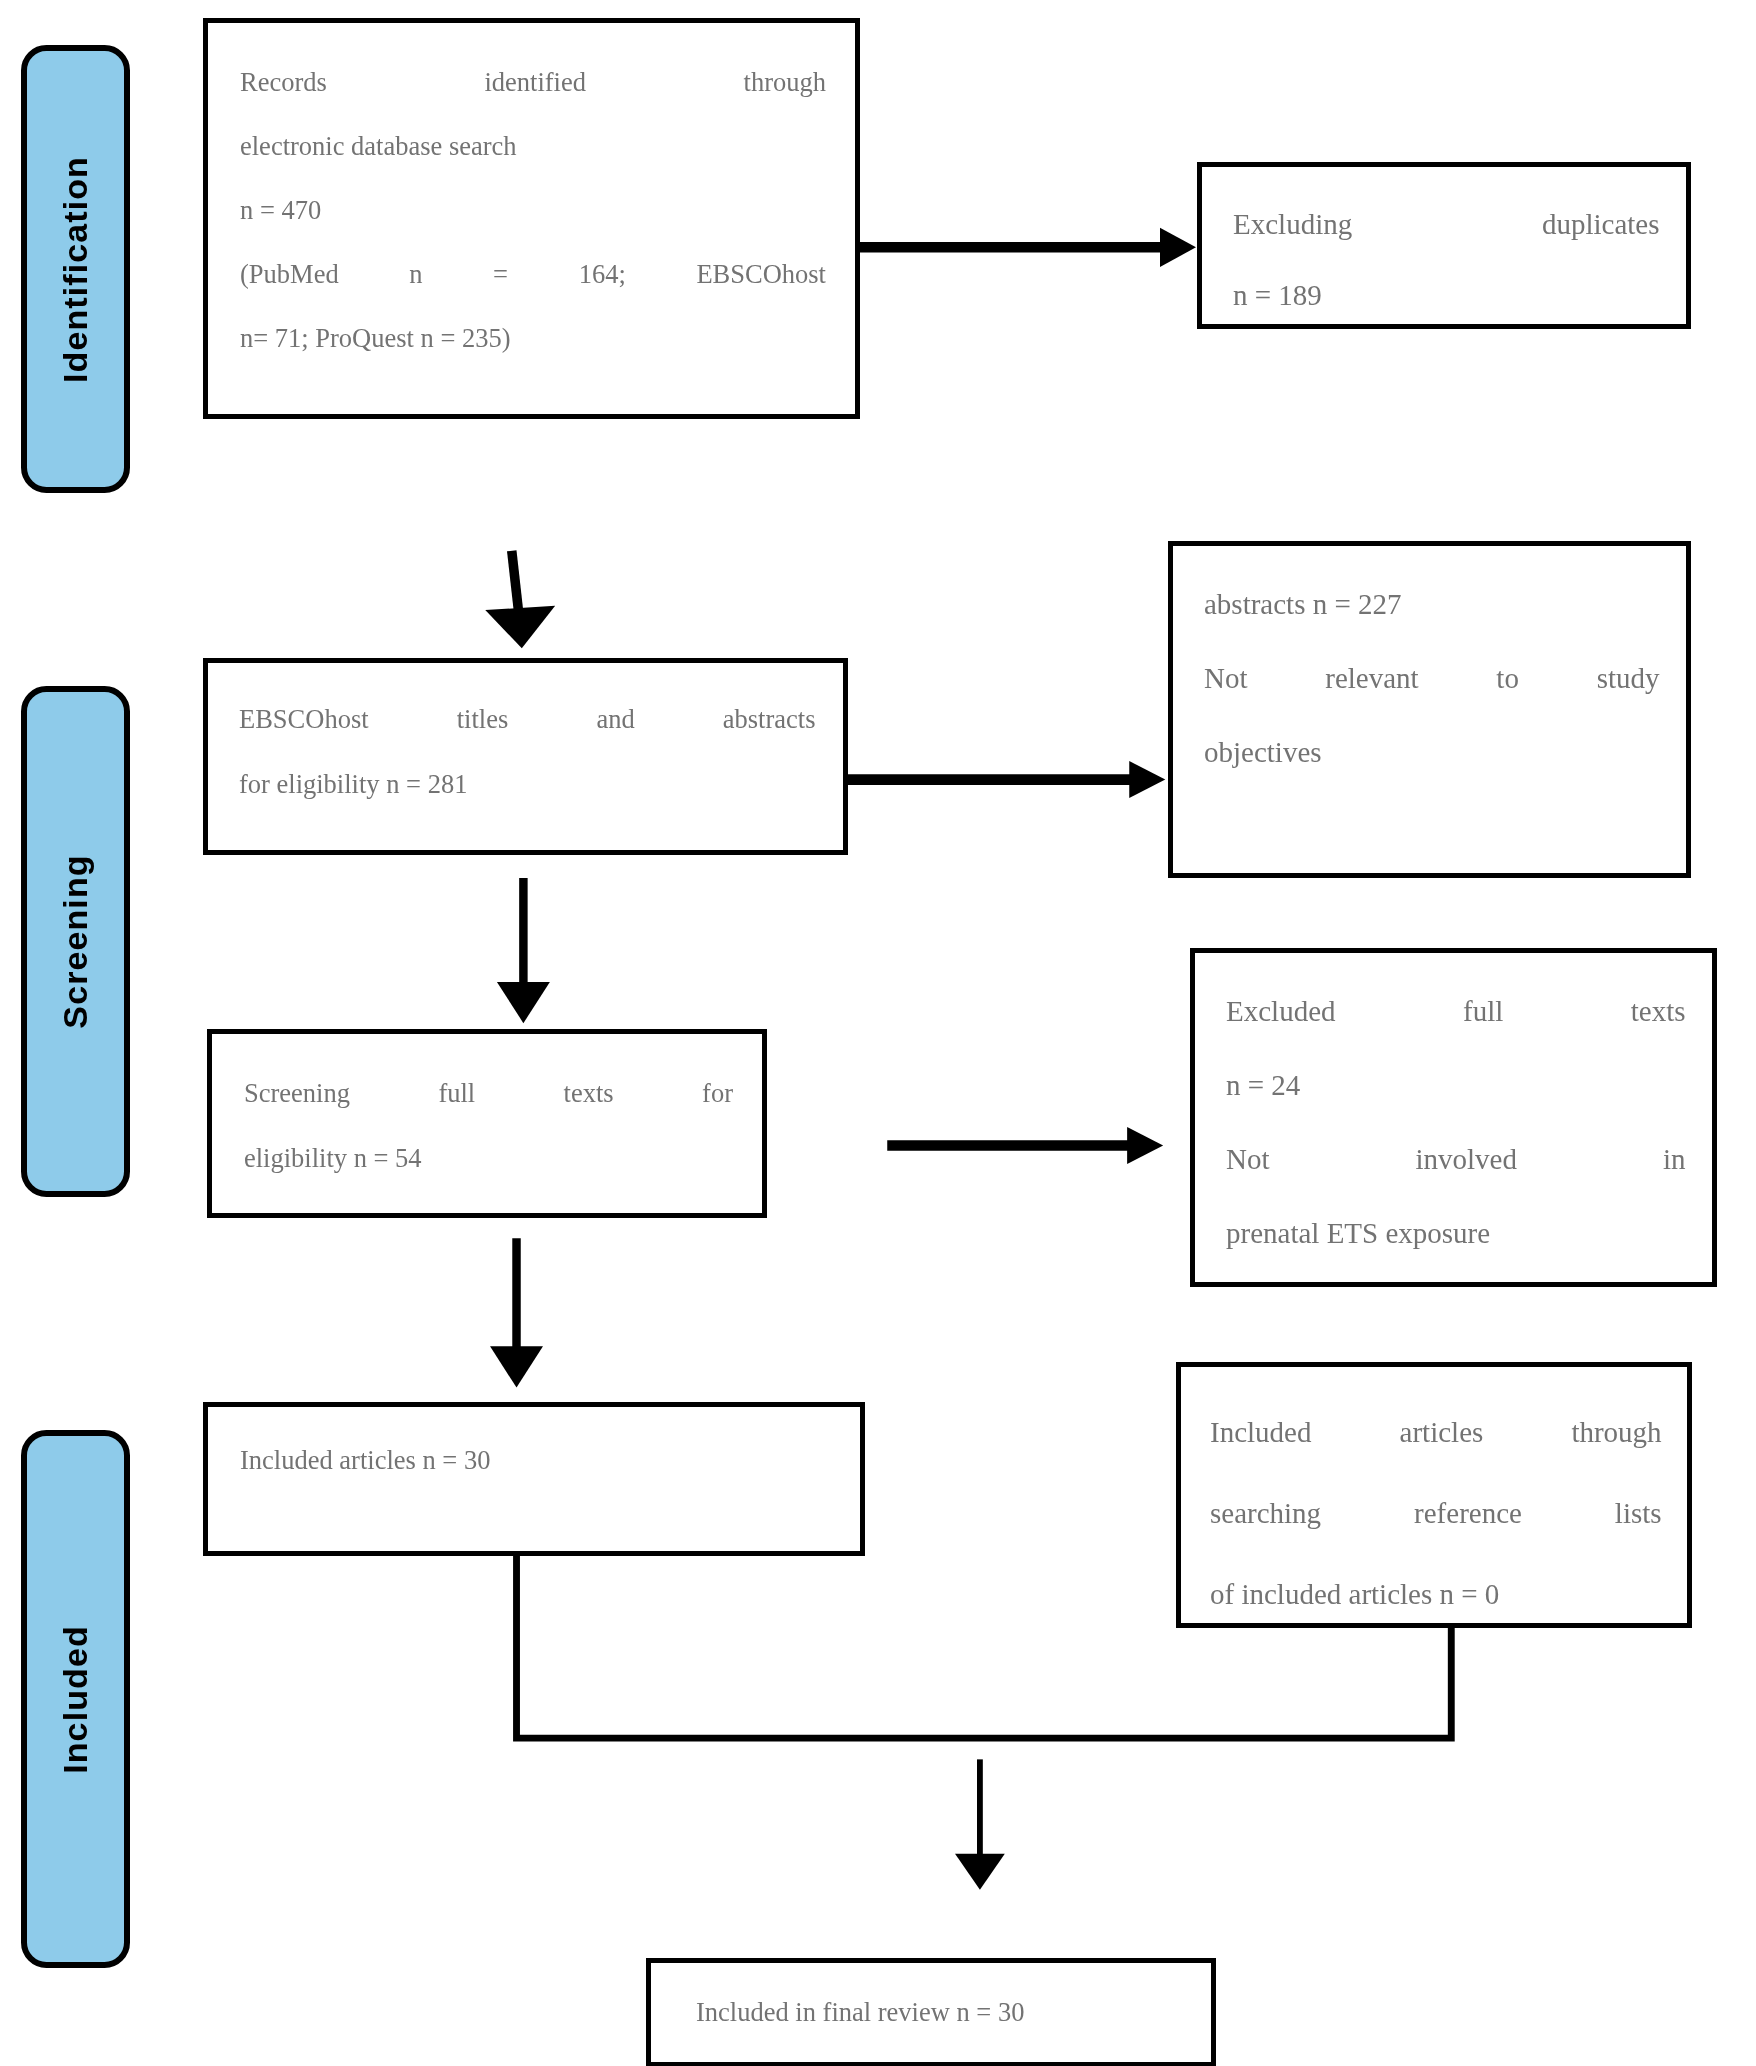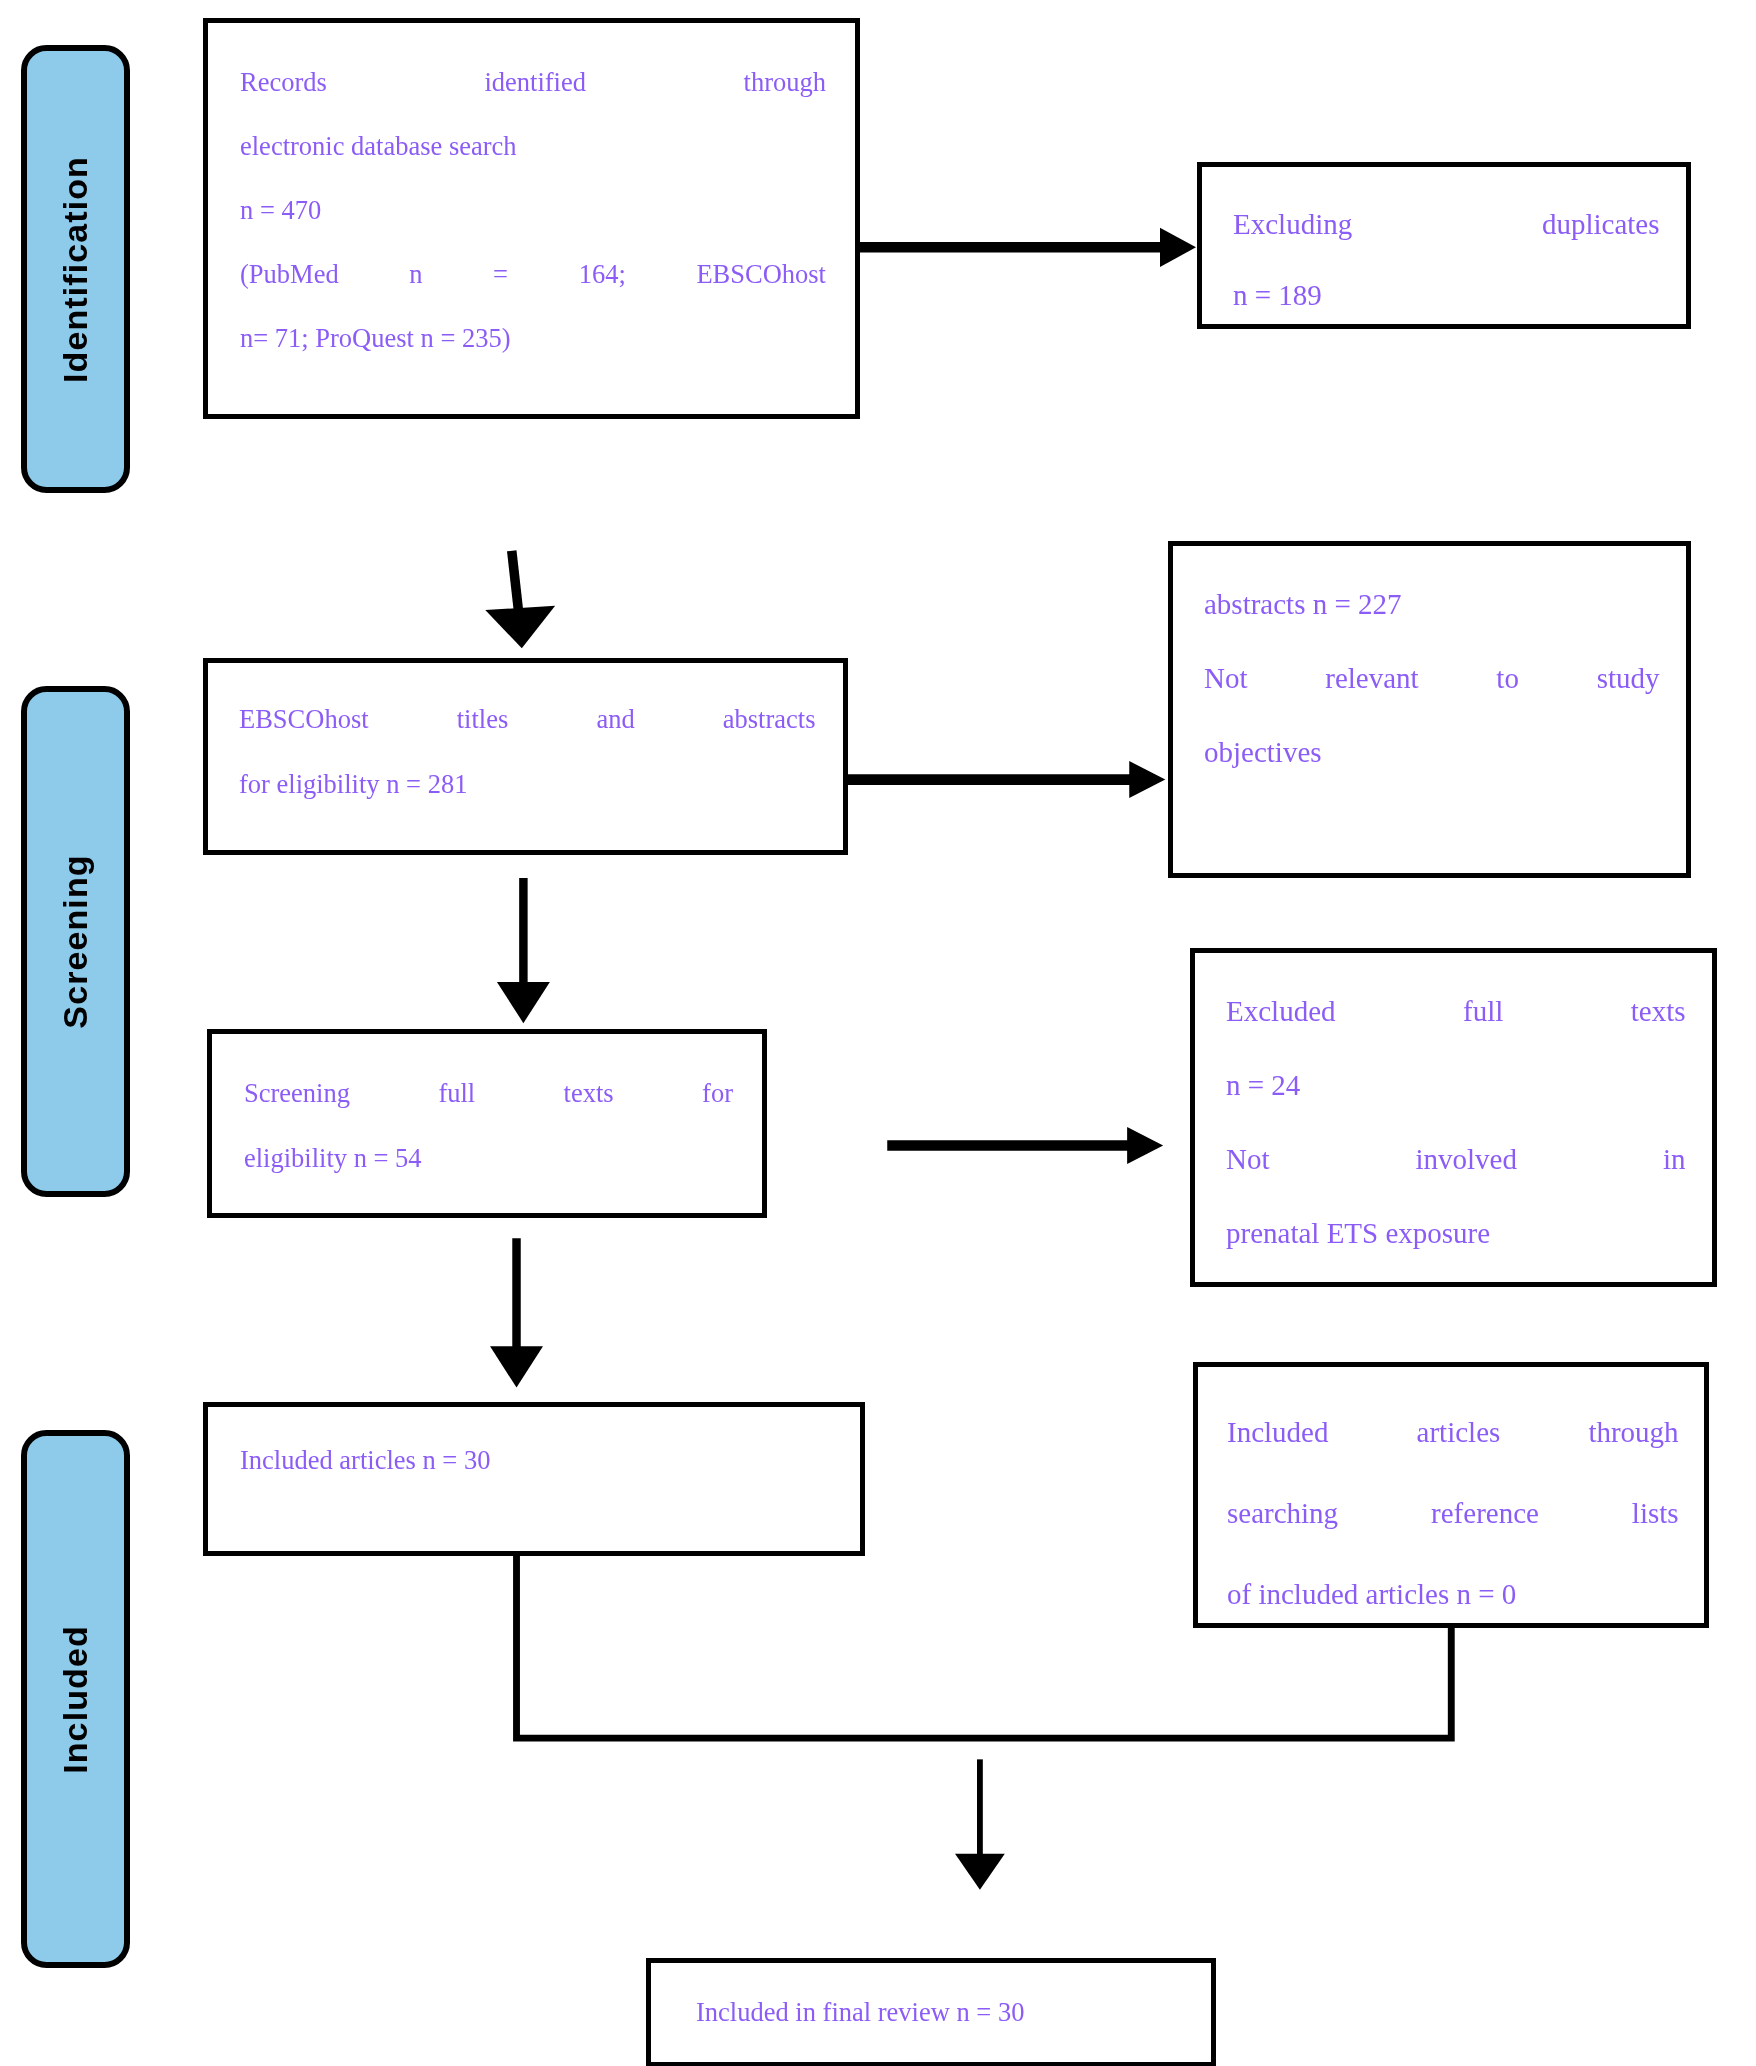--- a/index.html
+++ b/index.html
@@ -14,38 +14,38 @@
     position:absolute;
     left:0;top:0;
     width:1757px;height:2066px;
     pointer-events:none;
   }
   .flowbox{
     position:absolute;
     background:#ffffff;
     border:5.3px solid #000000;
     box-sizing:border-box;
-    color:#8b5cf6;
+    color:#737373;
     font-family:"Liberation Serif", serif;
     font-size:26.5px;
     overflow:hidden;
   }
   .ln{width:100%;}
   .j{text-align:justify;text-align-last:justify;}
   
   #box-records{left:203px;top:17.5px;width:657px;height:401px;padding:27.5px 29px 0 32px;line-height:64px;}
   #box-title-screen{left:203px;top:658px;width:645px;height:197px;padding:24px 27.5px 0 31px;line-height:65px;}
   #box-fulltext-screen{left:207px;top:1029px;width:560px;height:189px;padding:26.5px 29px 0 32px;line-height:65px;}
   #box-included-articles{left:203px;top:1402px;width:662px;height:154px;padding:21px 22px 0 32px;line-height:64px;}
   #box-final-review{left:646px;top:1942px;width:570px;height:109px;display:flex;align-items:center;padding:0 16px 0 45px;margin-top:16px;}
   
   #box-duplicates{left:1197px;top:162px;width:494px;height:167px;padding:22px 26.5px 0 31px;line-height:71px;font-size:29px;}
   #box-excluded-titles{left:1168px;top:541px;width:523px;height:337px;padding:21px 26.5px 0 31px;line-height:74px;font-size:29px;}
   #box-excluded-fulltext{left:1190px;top:948px;width:527px;height:339px;padding:21px 26.5px 0 31px;line-height:74px;font-size:29px;}
-  #box-reference-search{left:1176px;top:1362px;width:516px;height:266px;padding:25.4px 25.4px 0 29px;line-height:81px;font-size:29px;margin-left:17px;}
+  #box-reference-search{left:1176px;top:1362px;width:516px;height:266px;padding:25.4px 25.4px 0 29px;line-height:81px;font-size:29px;}
   
   .stage{
     position:absolute;
     left:21px;
     width:109px;
     background:#8ECBEA;
     border:6.9px solid #000000;
     border-radius:25.4px;
     box-sizing:border-box;
     display:flex;

